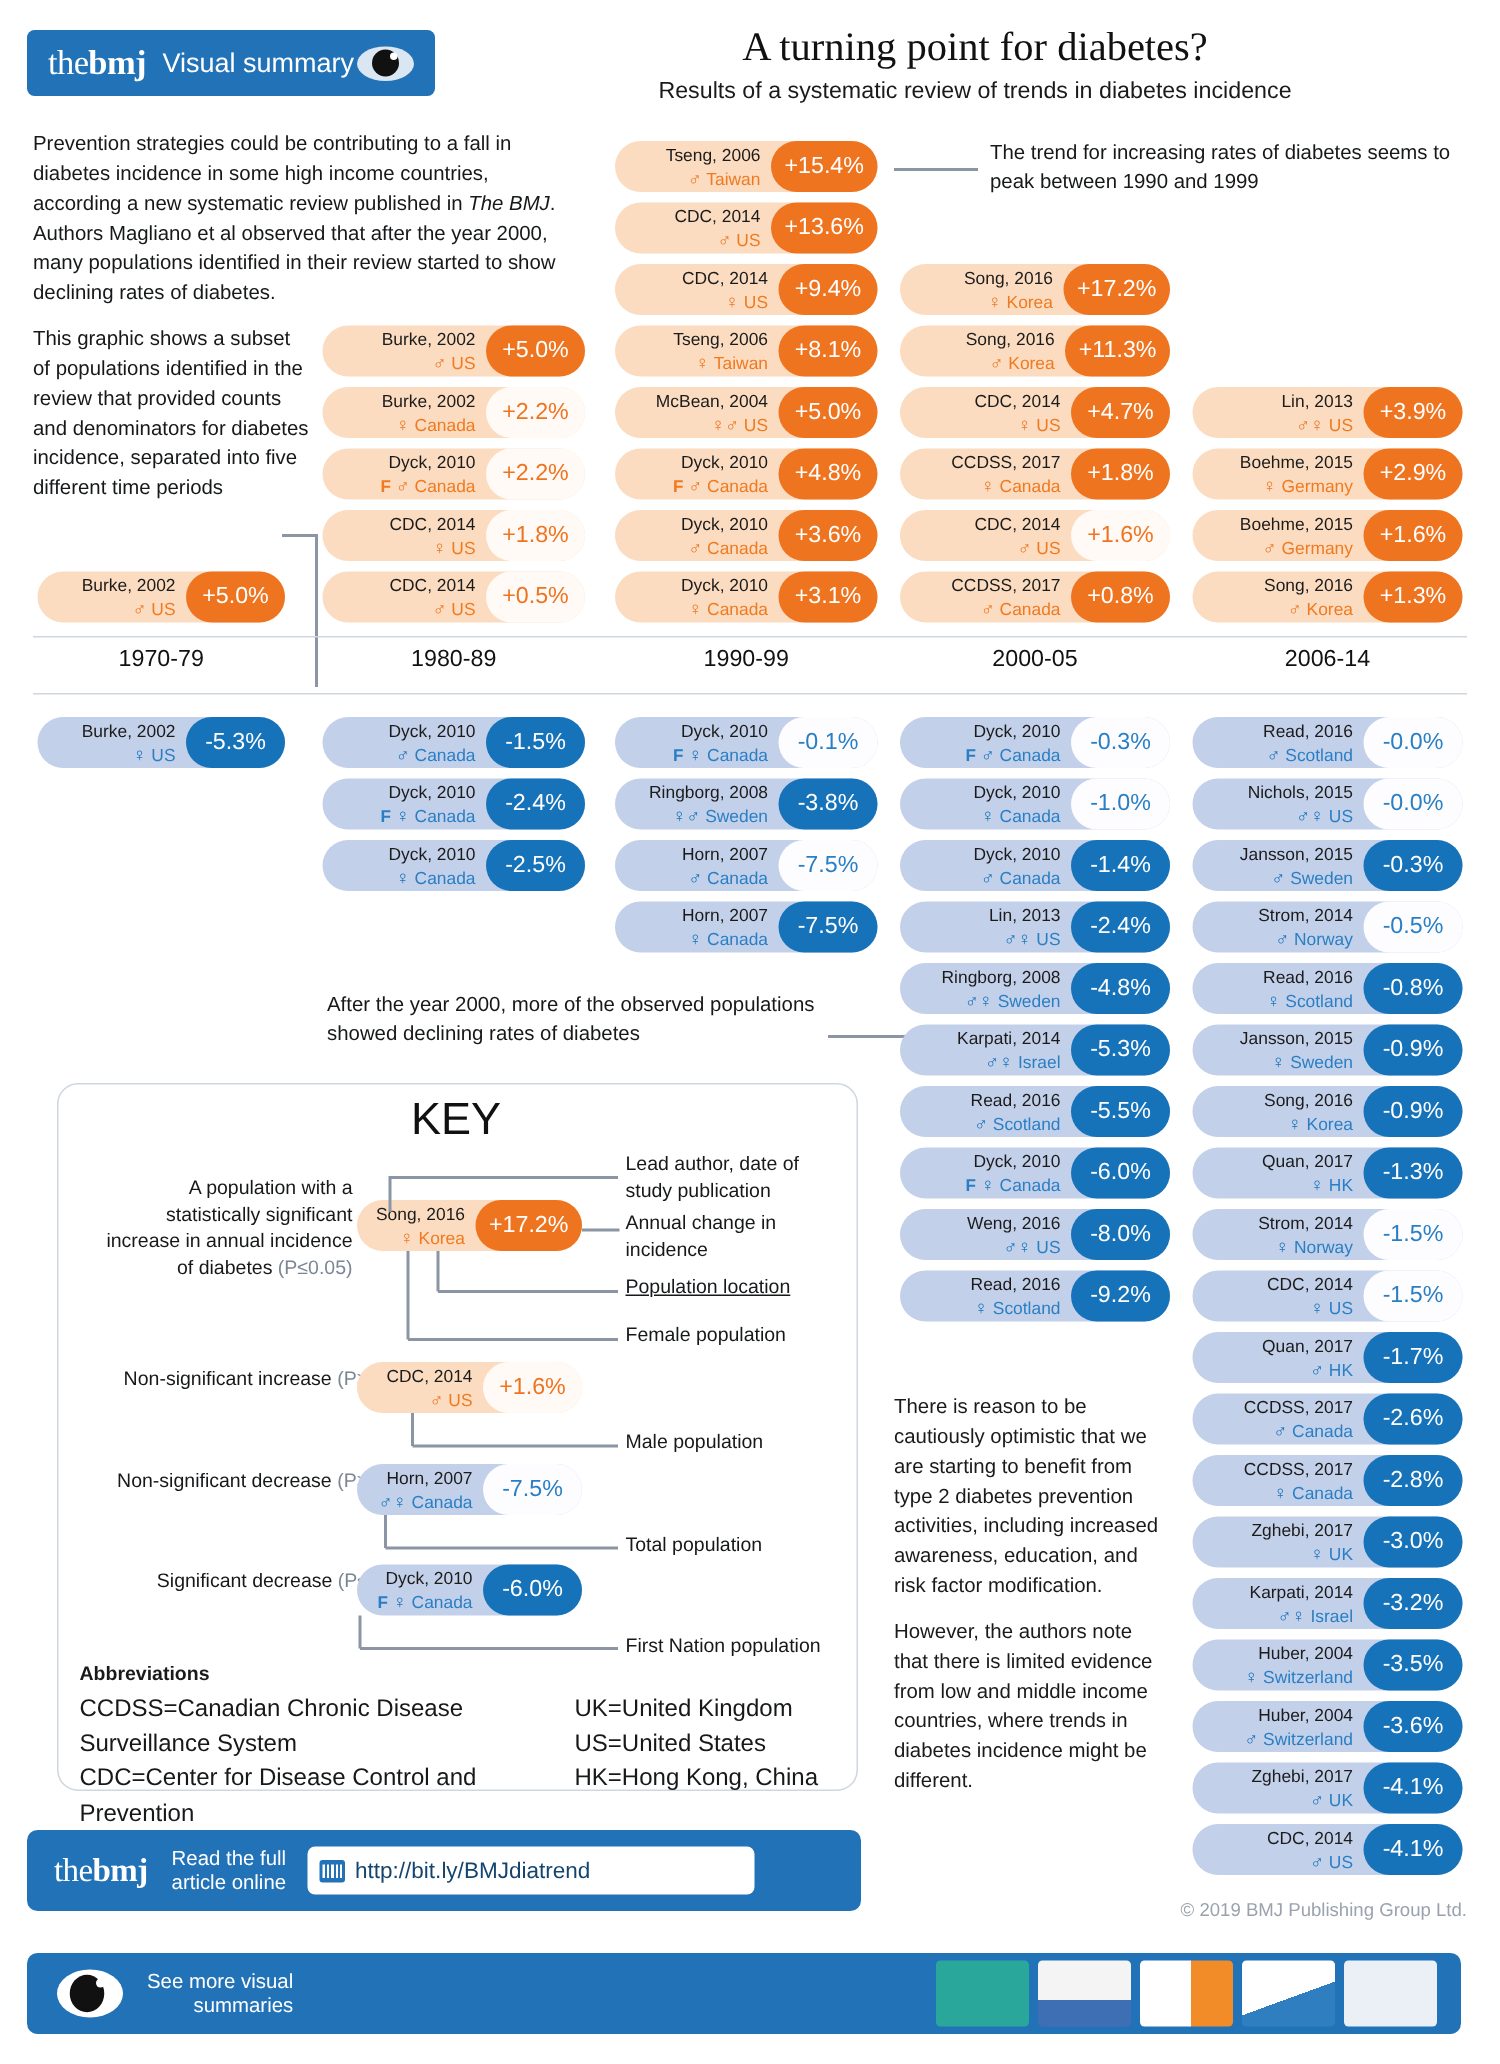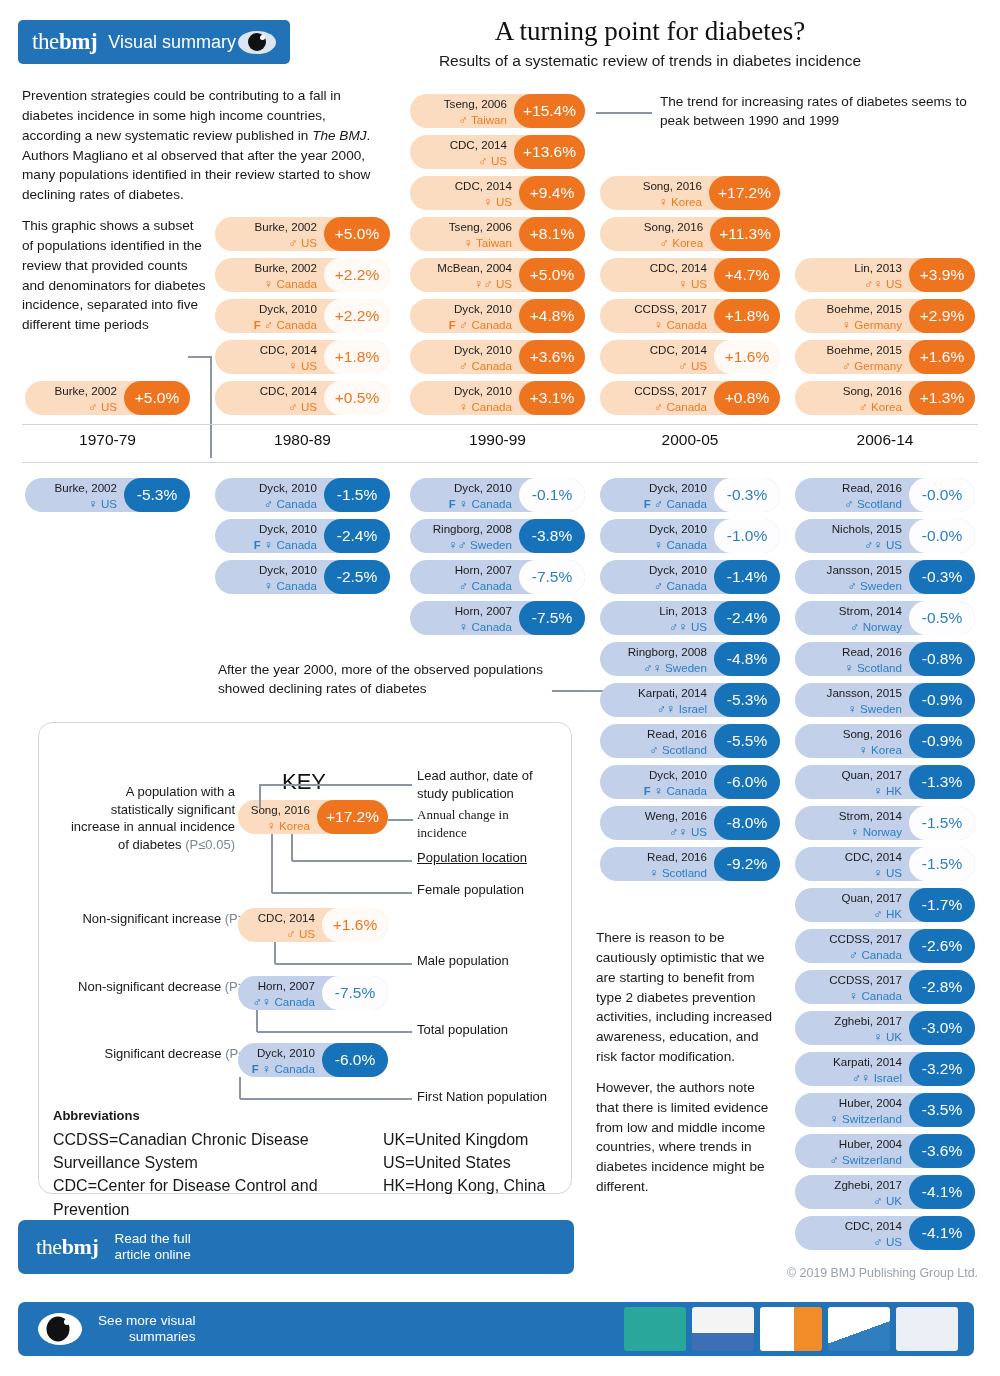--- a/index.html
+++ b/index.html
@@ -68,21 +68,21 @@
   .pill.dn .sym{color:#1673ba;}
   .fn{font-size:11.4px;font-weight:bold;}
 
   
   #axis-top{left:22px;top:424px;width:956px;height:1px;background:#cfd6de;}
   #axis-bot{left:22px;top:462px;width:956px;height:1px;background:#cfd6de;}
   .period{position:absolute;top:431px;font-size:15.5px;text-align:center;color:#111;}
 
   
   #keybox{left:38px;top:722px;width:532px;height:470px;border:1.4px solid #cfd6de;border-radius:14px;}
-  #keytitle{left:38px;top:730px;width:532px;text-align:center;font-size:22px;color:#111;margin-top:39px;}
+  #keytitle{left:38px;top:730px;width:532px;text-align:center;font-size:30px;color:#111;}
   .keylabel{position:absolute;text-align:right;font-size:13px;line-height:1.35;color:#16181a;}
   .keylabel .p{color:#7b8694;}
   .callout{position:absolute;font-size:13px;color:#16181a;line-height:1.35;}
   #abbr-h{left:53px;top:1108px;font-size:13px;font-weight:bold;}
   .abbr{position:absolute;font-size:16px;line-height:1.45;color:#16181a;}
 
   
   .banner{position:absolute;background:#2272b8;border-radius:7px;display:flex;align-items:center;}
   #banner1{left:18px;top:1220px;width:556px;height:54px;}
   #banner2{left:18px;top:1302px;width:956px;height:54px;text-align:right;}
@@ -422,21 +422,21 @@
       <span class="meta"><span class="author">Horn, 2007</span><br><span class="loc"><span class="sym">♂</span><span class="sym">♀</span> Canada</span></span>
       <span class="val nonsig">-7.5%</span>
     </div>
     <div class="pill dn" style="left: 238px; top: 1043px; width: 150px;">
       <span class="meta"><span class="author">Dyck, 2010</span><br><span class="loc"><span class="fn">F&nbsp;</span><span class="sym">♀</span> Canada</span></span>
       <span class="val sig">-6.0%</span>
     </div>
   </div>
 
 <div class="callout" style="left:417px;top:767px;width:135px;">Lead author, date of study publication</div>
-<div class="callout" style="left:417px;top:806px;width:135px;font-family:Liberation Serif, serif;">Annual change in incidence</div>
+<div class="callout" style="left:417px;top:806px;width:135px;">Annual change in incidence</div>
 <div class="callout" style="left:417px;top:849px;width:150px;text-decoration:underline;">Population location</div>
 <div class="callout" style="left:417px;top:881px;width:150px;">Female population</div>
 <div class="callout" style="left:417px;top:952px;width:150px;">Male population</div>
 <div class="callout" style="left:417px;top:1021px;width:150px;">Total population</div>
 <div class="callout" style="left:417px;top:1088px;width:150px;">First Nation population</div>
 
 <div class="leader" style="left:260px;top:784px;width:152px;height:1.5px;"></div>
 <div class="leader" style="left:259px;top:784px;width:1.5px;height:24px;"></div>
 <div class="leader" style="left:388px;top:819px;width:25px;height:1.5px;"></div>
 <div class="leader" style="left:292px;top:860px;width:120px;height:1.5px;"></div>
@@ -464,20 +464,24 @@
 <div class="abs" id="optimism">
   <p>There is reason to be cautiously optimistic that we are starting to benefit from type 2 diabetes prevention activities, including increased awareness, education, and risk factor modification.</p>
   <p>However, the authors note that there is limited evidence from low and middle income countries, where trends in diabetes incidence might be different.</p>
 </div>
 
 <div class="banner" id="banner1">
   <span class="logo2">the<b>bmj</b></span>
   <span class="btxt">
     <span>Read the full</span><br>
     <span>article online</span>
+  </span>
+  <span class="urlbox" id="url1">
+    <span class="micon"></span>
+    <span class="u">http://bit.ly/BMJdiatrend</span>
   </span>
 </div>
 
 <div class="abs" id="copyright">© 2019 BMJ Publishing Group Ltd.</div>
 
 <div class="banner" id="banner2">
   <span class="eye2">
     <span class="sclera"></span>
       <span class="pupil"></span>
       <span class="glint"></span>

